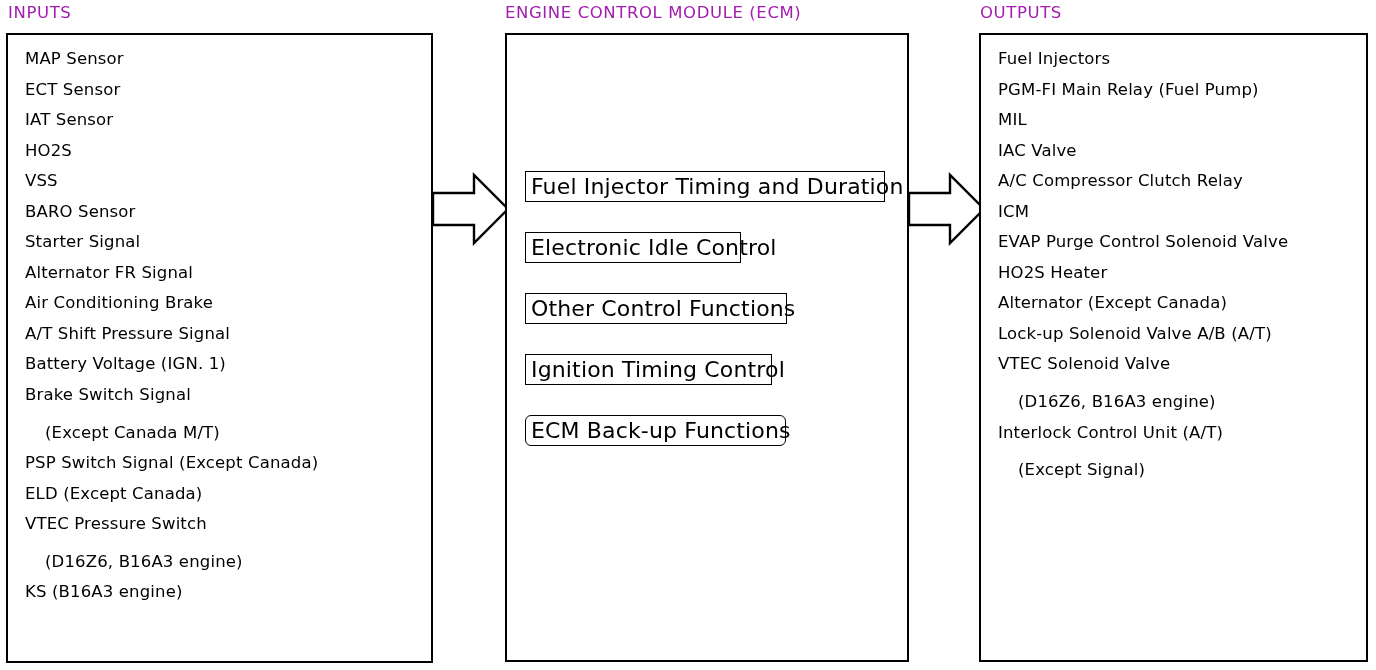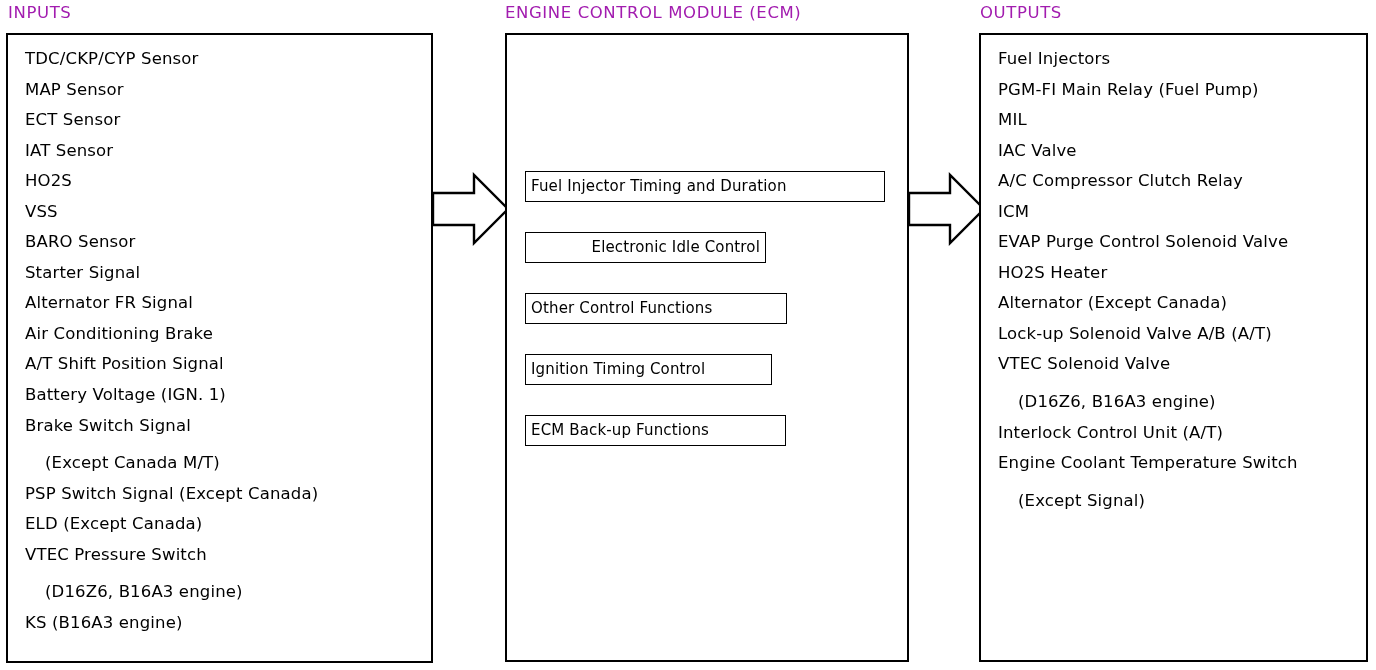--- a/index.html
+++ b/index.html
@@ -75,21 +75,21 @@
     left: 18px;
     height: 31px;
     border: 1.6px solid #000;
     box-sizing: border-box;
     background: #fff;
     display: flex;
     align-items: center;
     padding: 0 5px;
   }
   .fn-box .fn-label {
-    font-size: 15px;
+    font-size: 22px;
     line-height: 1;
     white-space: nowrap;
     letter-spacing: 0.15px;
     color: #000;
   }
   #fn-0 { top: 136px; }
   #fn-1 { top: 197px; }
   #fn-2 { top: 258px; }
   #fn-3 { top: 319px; }
   #fn-4 { top: 380px; }
@@ -120,31 +120,30 @@
 <div class="diagram">
 
   <div class="col-header" id="hdr-inputs">INPUTS</div>
 
   <div class="col-header" id="hdr-ecm">ENGINE CONTROL MODULE (ECM)</div>
 
   <div class="col-header" id="hdr-outputs">OUTPUTS</div>
 
   <div class="panel" id="panel-inputs">
     <div class="list" id="inputs-list">
-        <div class="row">TDC/CKP/CYP Sensor</div>
         <div class="row">MAP Sensor</div>
         <div class="row">ECT Sensor</div>
         <div class="row">IAT Sensor</div>
         <div class="row">HO2S</div>
         <div class="row">VSS</div>
         <div class="row">BARO Sensor</div>
         <div class="row">Starter Signal</div>
         <div class="row">Alternator FR Signal</div>
         <div class="row">Air Conditioning Brake</div>
-        <div class="row">A/T Shift Position Signal</div>
+        <div class="row">A/T Shift Pressure Signal</div>
         <div class="row">Battery Voltage (IGN. 1)</div>
         <div class="row">Brake Switch Signal</div>
         <div class="row indent">(Except Canada M/T)</div>
         <div class="row">PSP Switch Signal (Except Canada)</div>
         <div class="row">ELD (Except Canada)</div>
         <div class="row">VTEC Pressure Switch</div>
         <div class="row indent">(D16Z6, B16A3 engine)</div>
         <div class="row">KS (B16A3 engine)</div>
       </div>
   </div>
@@ -153,30 +152,30 @@
     <svg viewBox="0 0 78 74" xmlns="http://www.w3.org/2000/svg">
       <polygon points="1,21 42,21 42,3 76,37 42,71 42,53 1,53" fill="#ffffff" stroke="#000000" stroke-width="2.4" stroke-linejoin="miter"></polygon>
     </svg>
   </div>
 
   <div class="panel" id="panel-ecm">
     <div id="ecm-functions">
         <div class="fn-box" id="fn-0" style="top: 136px; width: 360px;">
           <span class="fn-label">Fuel Injector Timing and Duration</span>
         </div>
-        <div class="fn-box" id="fn-1" style="top: 197px; width: 241px; justify-content: flex-end;">
+        <div class="fn-box" id="fn-1" style="top: 197px; width: 216px;">
           <span class="fn-label">Electronic Idle Control</span>
         </div>
         <div class="fn-box" id="fn-2" style="top: 258px; width: 262px;">
           <span class="fn-label">Other Control Functions</span>
         </div>
         <div class="fn-box" id="fn-3" style="top: 319px; width: 247px;">
           <span class="fn-label">Ignition Timing Control</span>
         </div>
-        <div class="fn-box" id="fn-4" style="top: 380px; width: 261px;">
+        <div class="fn-box" id="fn-4" style="top: 380px; width: 261px; border-radius: 6px;">
           <span class="fn-label">ECM Back-up Functions</span>
         </div>
       </div>
     <div class="speck"></div>
   </div>
 
   <div class="block-arrow" id="arrow-ecm-to-out">
     <svg viewBox="0 0 78 74" xmlns="http://www.w3.org/2000/svg">
       <polygon points="1,21 42,21 42,3 76,37 42,71 42,53 1,53" fill="#ffffff" stroke="#000000" stroke-width="2.4" stroke-linejoin="miter"></polygon>
     </svg>
@@ -190,18 +189,17 @@
         <div class="row">IAC Valve</div>
         <div class="row">A/C Compressor Clutch Relay</div>
         <div class="row">ICM</div>
         <div class="row">EVAP Purge Control Solenoid Valve</div>
         <div class="row">HO2S Heater</div>
         <div class="row">Alternator (Except Canada)</div>
         <div class="row">Lock-up Solenoid Valve A/B (A/T)</div>
         <div class="row">VTEC Solenoid Valve</div>
         <div class="row indent">(D16Z6, B16A3 engine)</div>
         <div class="row">Interlock Control Unit (A/T)</div>
-        <div class="row">Engine Coolant Temperature Switch</div>
         <div class="row indent">(Except Signal)</div>
       </div>
   </div>
 
 </div>
 
 </body></html>

